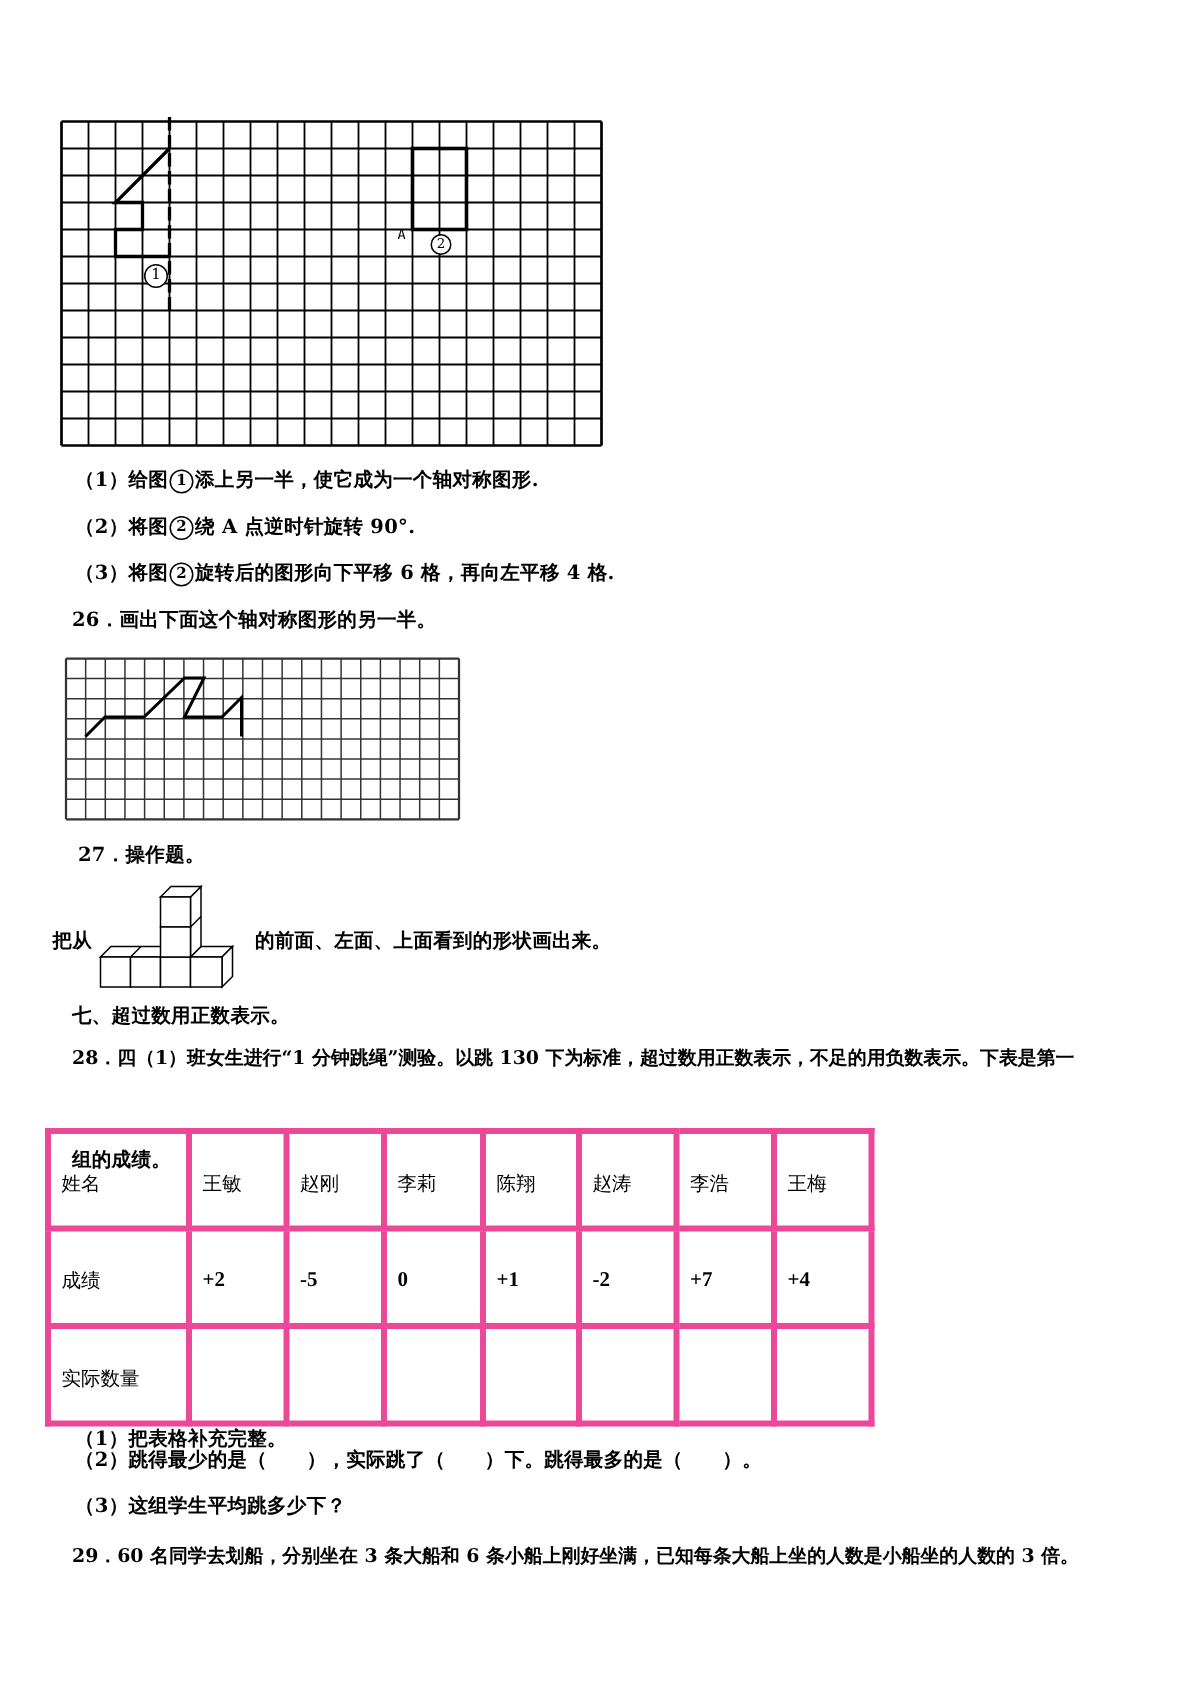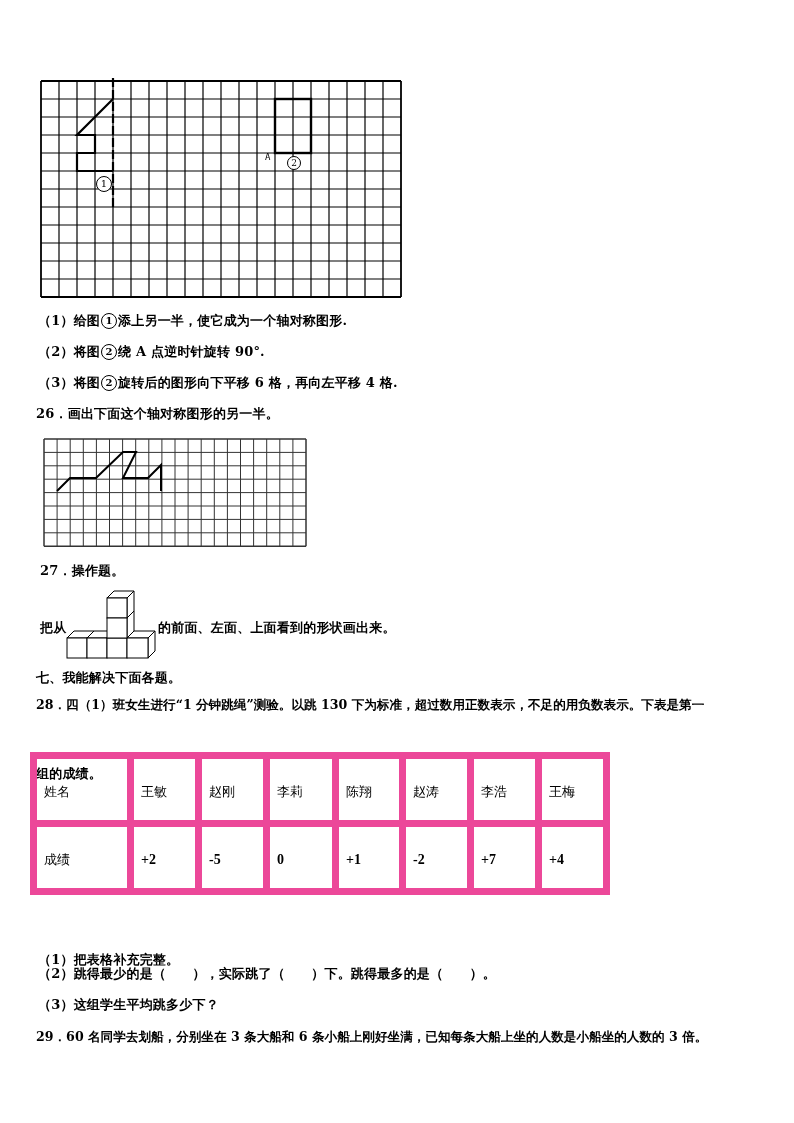--- a/index.html
+++ b/index.html
@@ -1,25 +1,25 @@
 <!DOCTYPE html>
 <html><head>
 <meta charset="utf-8">
 <style>
   html, body { margin:0; padding:0; background:#ffffff; }
   body { width:794px; height:1123px; position:relative; overflow:hidden;
          font-family:"DejaVu Serif","Liberation Serif",serif; color:#000; }
   .abs { position:absolute; }
   .line { position:absolute; left:0; font-size:13px; line-height:16px; white-space:nowrap; letter-spacing:0.2px; }
-  .q { font-weight:bold; }
+  .q { font-weight:bold;margin-left:12px; }
   .circ { display:inline-block; width:14px; height:14px; border:1.5px solid #000; border-radius:50%;
           font-size:10px; line-height:14px; text-align:center; font-weight:bold; vertical-align:1px; margin:0 1px; }
   svg { position:absolute; overflow:visible; }
   table.scores { position:absolute; left:30px; top:752px; border-collapse:collapse; }
-  table.scores td { border:7px solid #ec4899; height:57px; padding:4px 0 0 7px; font-size:13px; vertical-align:middle; }
+  table.scores td { border:4px solid #ec4899; height:57px; padding:4px 0 0 7px; font-size:13px; vertical-align:middle; }
   table.scores td.val { font-weight:bold; font-family:"Liberation Serif",serif; font-size:14px; }
 </style>
 </head>
 <body>
 
 <div class="abs" style="left:0;top:0;">
   <svg width="794" height="320" style="left:0;top:0;">
     <g stroke="#000" stroke-width="1.2" fill="none" id="g1">
         <line x1="41" x2="41" y1="81" y2="297" stroke-width="1.7999999999999998"></line>
         <line x1="59" x2="59" y1="81" y2="297" stroke-width="1.2"></line>
@@ -109,21 +109,21 @@
       <line y1="492.6" y2="492.6" x1="44" x2="306" stroke-width="1"></line>
       <line y1="506" y2="506" x1="44" x2="306" stroke-width="1"></line>
       <line y1="519.4" y2="519.4" x1="44" x2="306" stroke-width="1"></line>
       <line y1="532.8" y2="532.8" x1="44" x2="306" stroke-width="1"></line>
       <line y1="546.2" y2="546.2" x1="44" x2="306" stroke-width="1.5"></line>
     </g>
   <polyline points="57,491 70,478 96,478 123,452 136,452 123,478 148,478 161,465 161,491" stroke="#000" stroke-width="2" fill="none"></polyline>
 </svg>
 
 <div class="line q" style="top:563px;left:40px;">27．操作题。</div>
-<div class="line q" style="top:620px;left:40px;">把从</div>
+<div class="line q" style="top:620px;left:23px;">把从</div>
 <svg width="100" height="80" style="left:0;top:0;">
   <g stroke="#000" stroke-width="1" fill="#fff">
 
     <polygon points="67,638 74,631 155,631 148,638"></polygon>
 
     <polygon points="148,638 155,631 155,651 148,658"></polygon>
 
     <rect x="67" y="638" width="20" height="20"></rect>
     <rect x="87" y="638" width="20" height="20"></rect>
     <rect x="107" y="638" width="20" height="20"></rect>
@@ -133,21 +133,21 @@
 
     <polygon points="127,598 134,591 134,631 127,638"></polygon>
     <polygon points="107,598 114,591 134,591 127,598"></polygon>
     <rect x="107" y="598" width="20" height="20"></rect>
     <rect x="107" y="618" width="20" height="20"></rect>
     <line x1="127" y1="618" x2="134" y2="611"></line>
   </g>
 </svg>
 <div class="line q" style="top:620px;left:158px;">的前面、左面、上面看到的形状画出来。</div>
 
-<div class="line q" style="top:670px;left:36px;">七、我能解决下面各题。</div>
+<div class="line q" style="top:670px;left:36px;">七、超过数用正数表示。</div>
 
 <div class="line q" style="top:697px;left:36px;letter-spacing:0;font-size:12.6px;">28．四（1）班女生进行“1 分钟跳绳”测验。以跳 130 下为标准，超过数用正数表示，不足的用负数表示。下表是第一</div>
 <div class="line q" style="top:766px;left:36px;">组的成绩。</div>
 
 <table class="scores">
   <tbody>
       <tr>
     <td style="width:83px">姓名</td>
     <td style="width:54px">王敏</td>
     <td style="width:54px">赵刚</td>
@@ -160,20 +160,30 @@
   <tr>
     <td>成绩</td>
     <td class="val">+2</td>
     <td class="val">-5</td>
     <td class="val">0</td>
     <td class="val">+1</td>
     <td class="val">-2</td>
     <td class="val">+7</td>
     <td class="val">+4</td>
   </tr>
+  <tr>
+    <td>实际数量</td>
+    <td></td>
+    <td></td>
+    <td></td>
+    <td></td>
+    <td></td>
+    <td></td>
+    <td></td>
+  </tr>
 </tbody>
   </table>
 
 <div class="line q" style="top:952px;left:38px;">（1）把表格补充完整。</div>
 <div class="line q" style="top:966px;left:38px;">（2）跳得最少的是（　　），实际跳了（　　）下。跳得最多的是（　　）。</div>
 <div class="line q" style="top:997px;left:38px;">（3）这组学生平均跳多少下？</div>
 
 <div class="line q" style="top:1029px;left:36px;font-size:12.6px;letter-spacing:0;">29．60 名同学去划船，分别坐在 3 条大船和 6 条小船上刚好坐满，已知每条大船上坐的人数是小船坐的人数的 3 倍。</div>
 
 </body></html>

